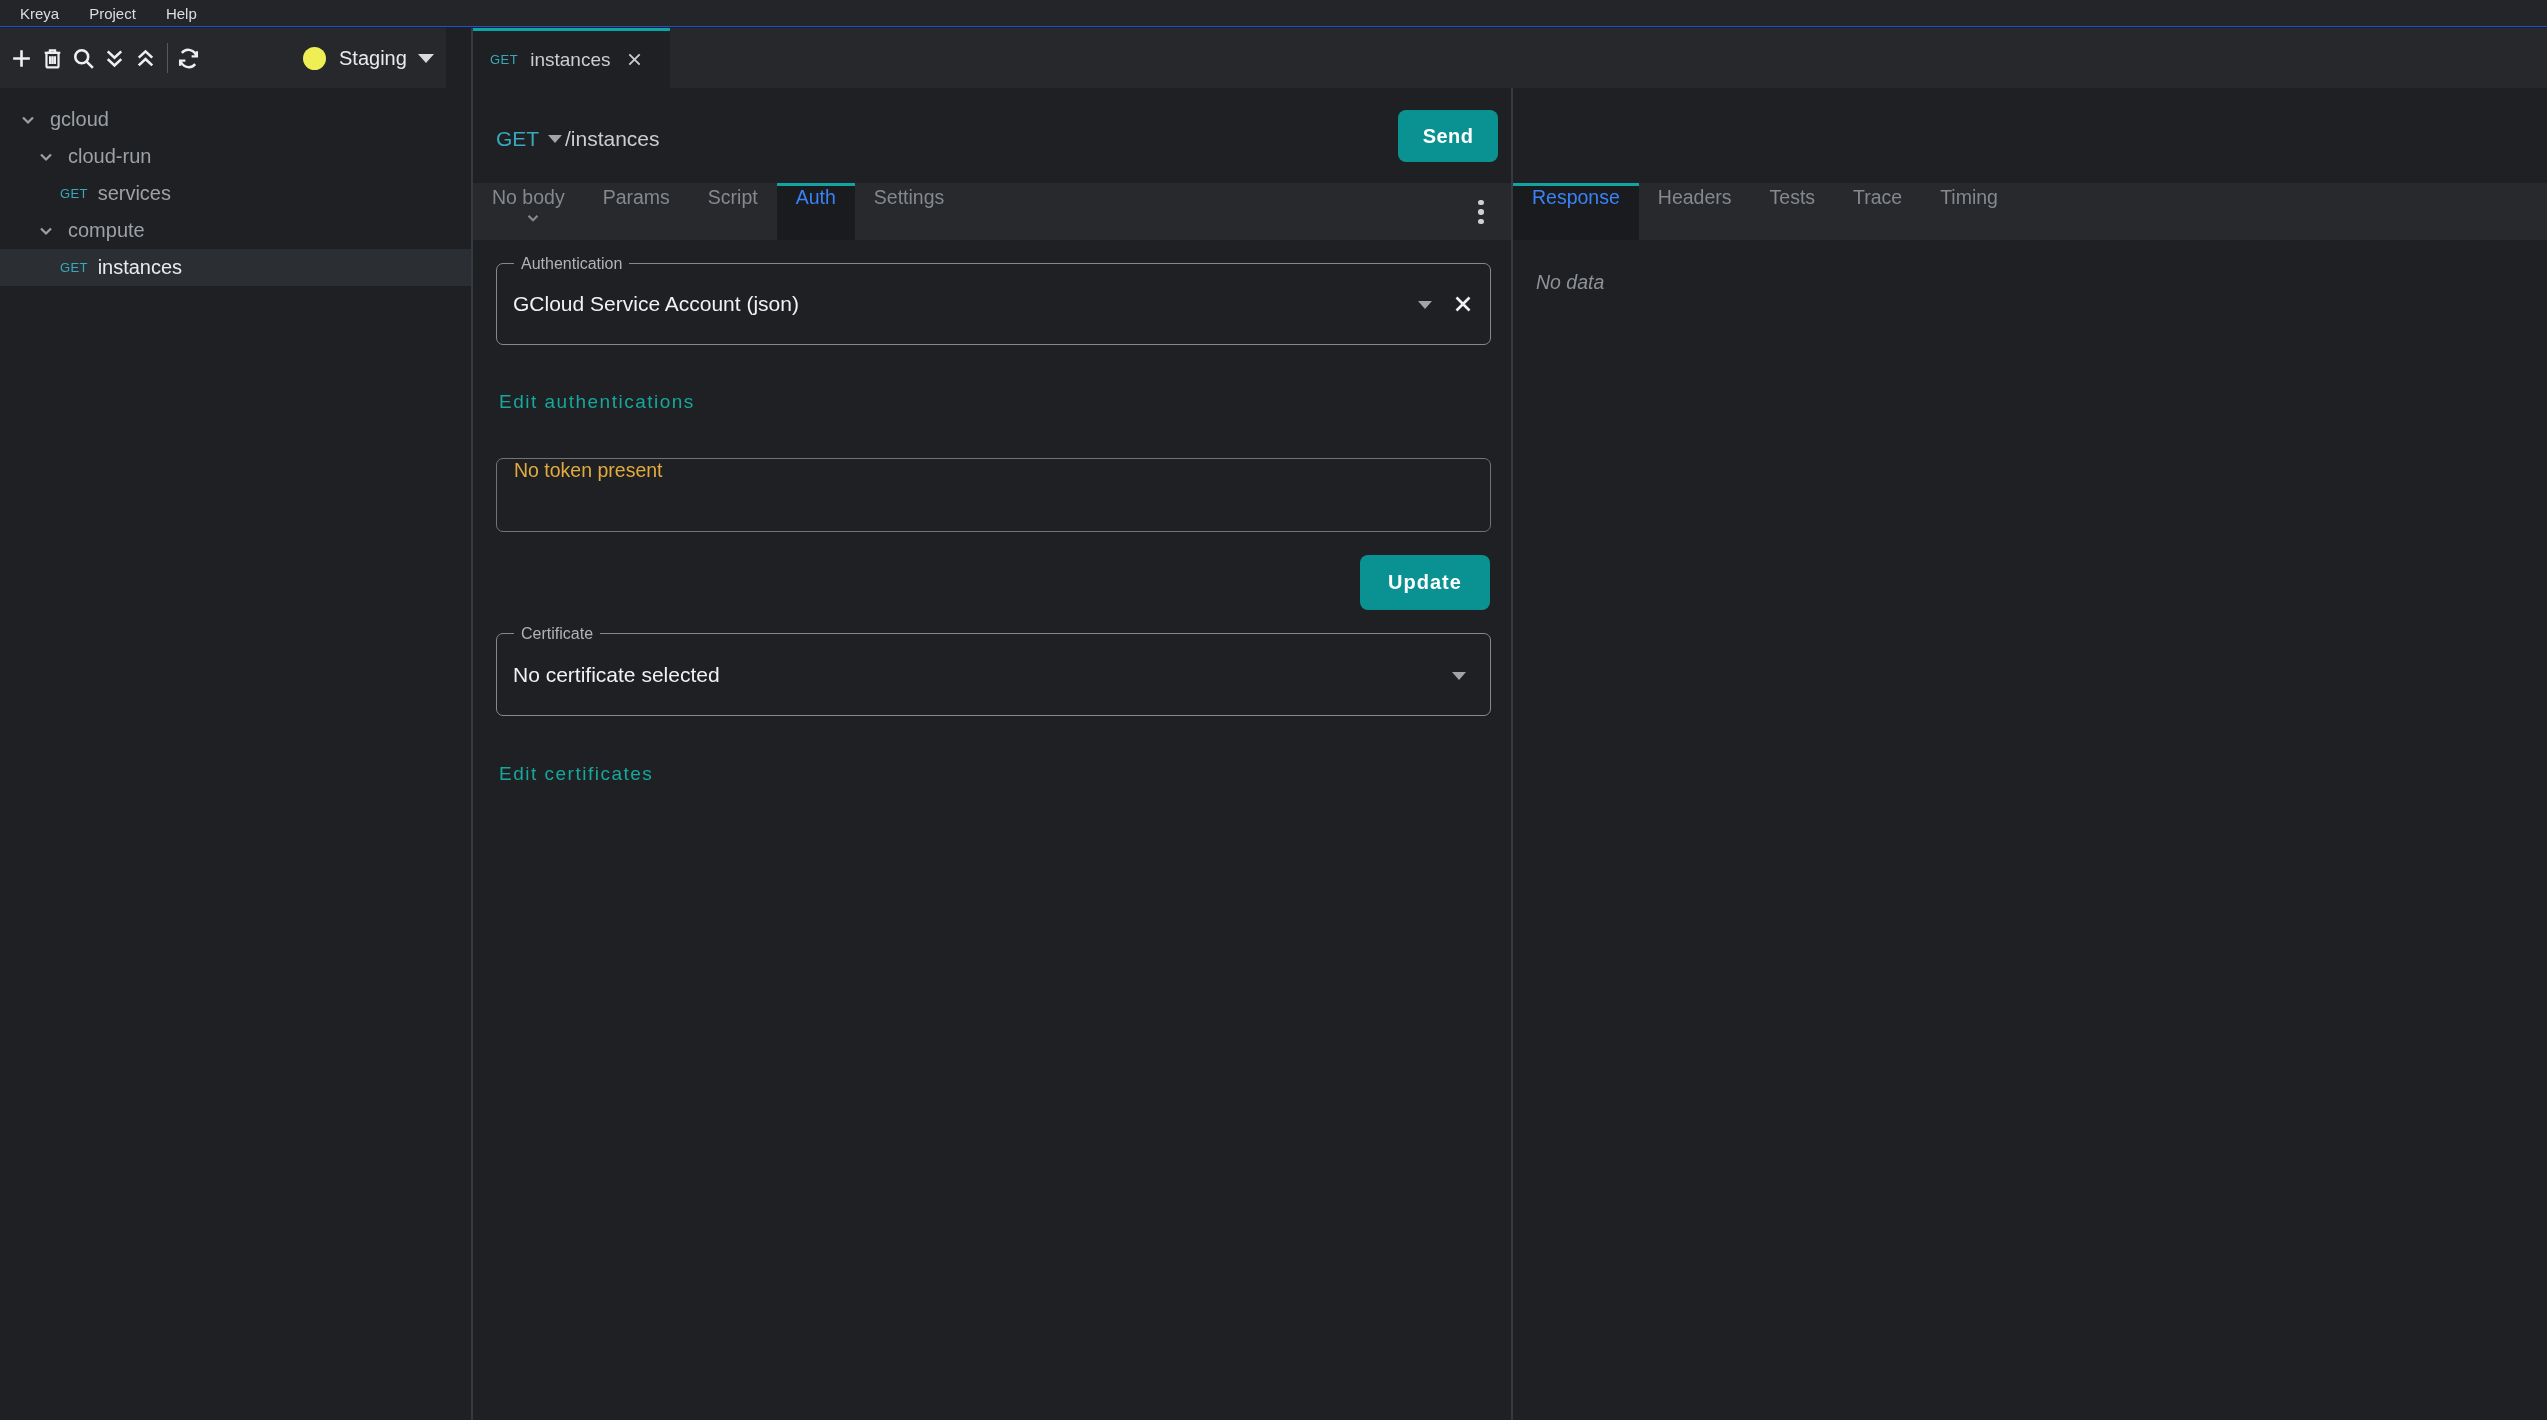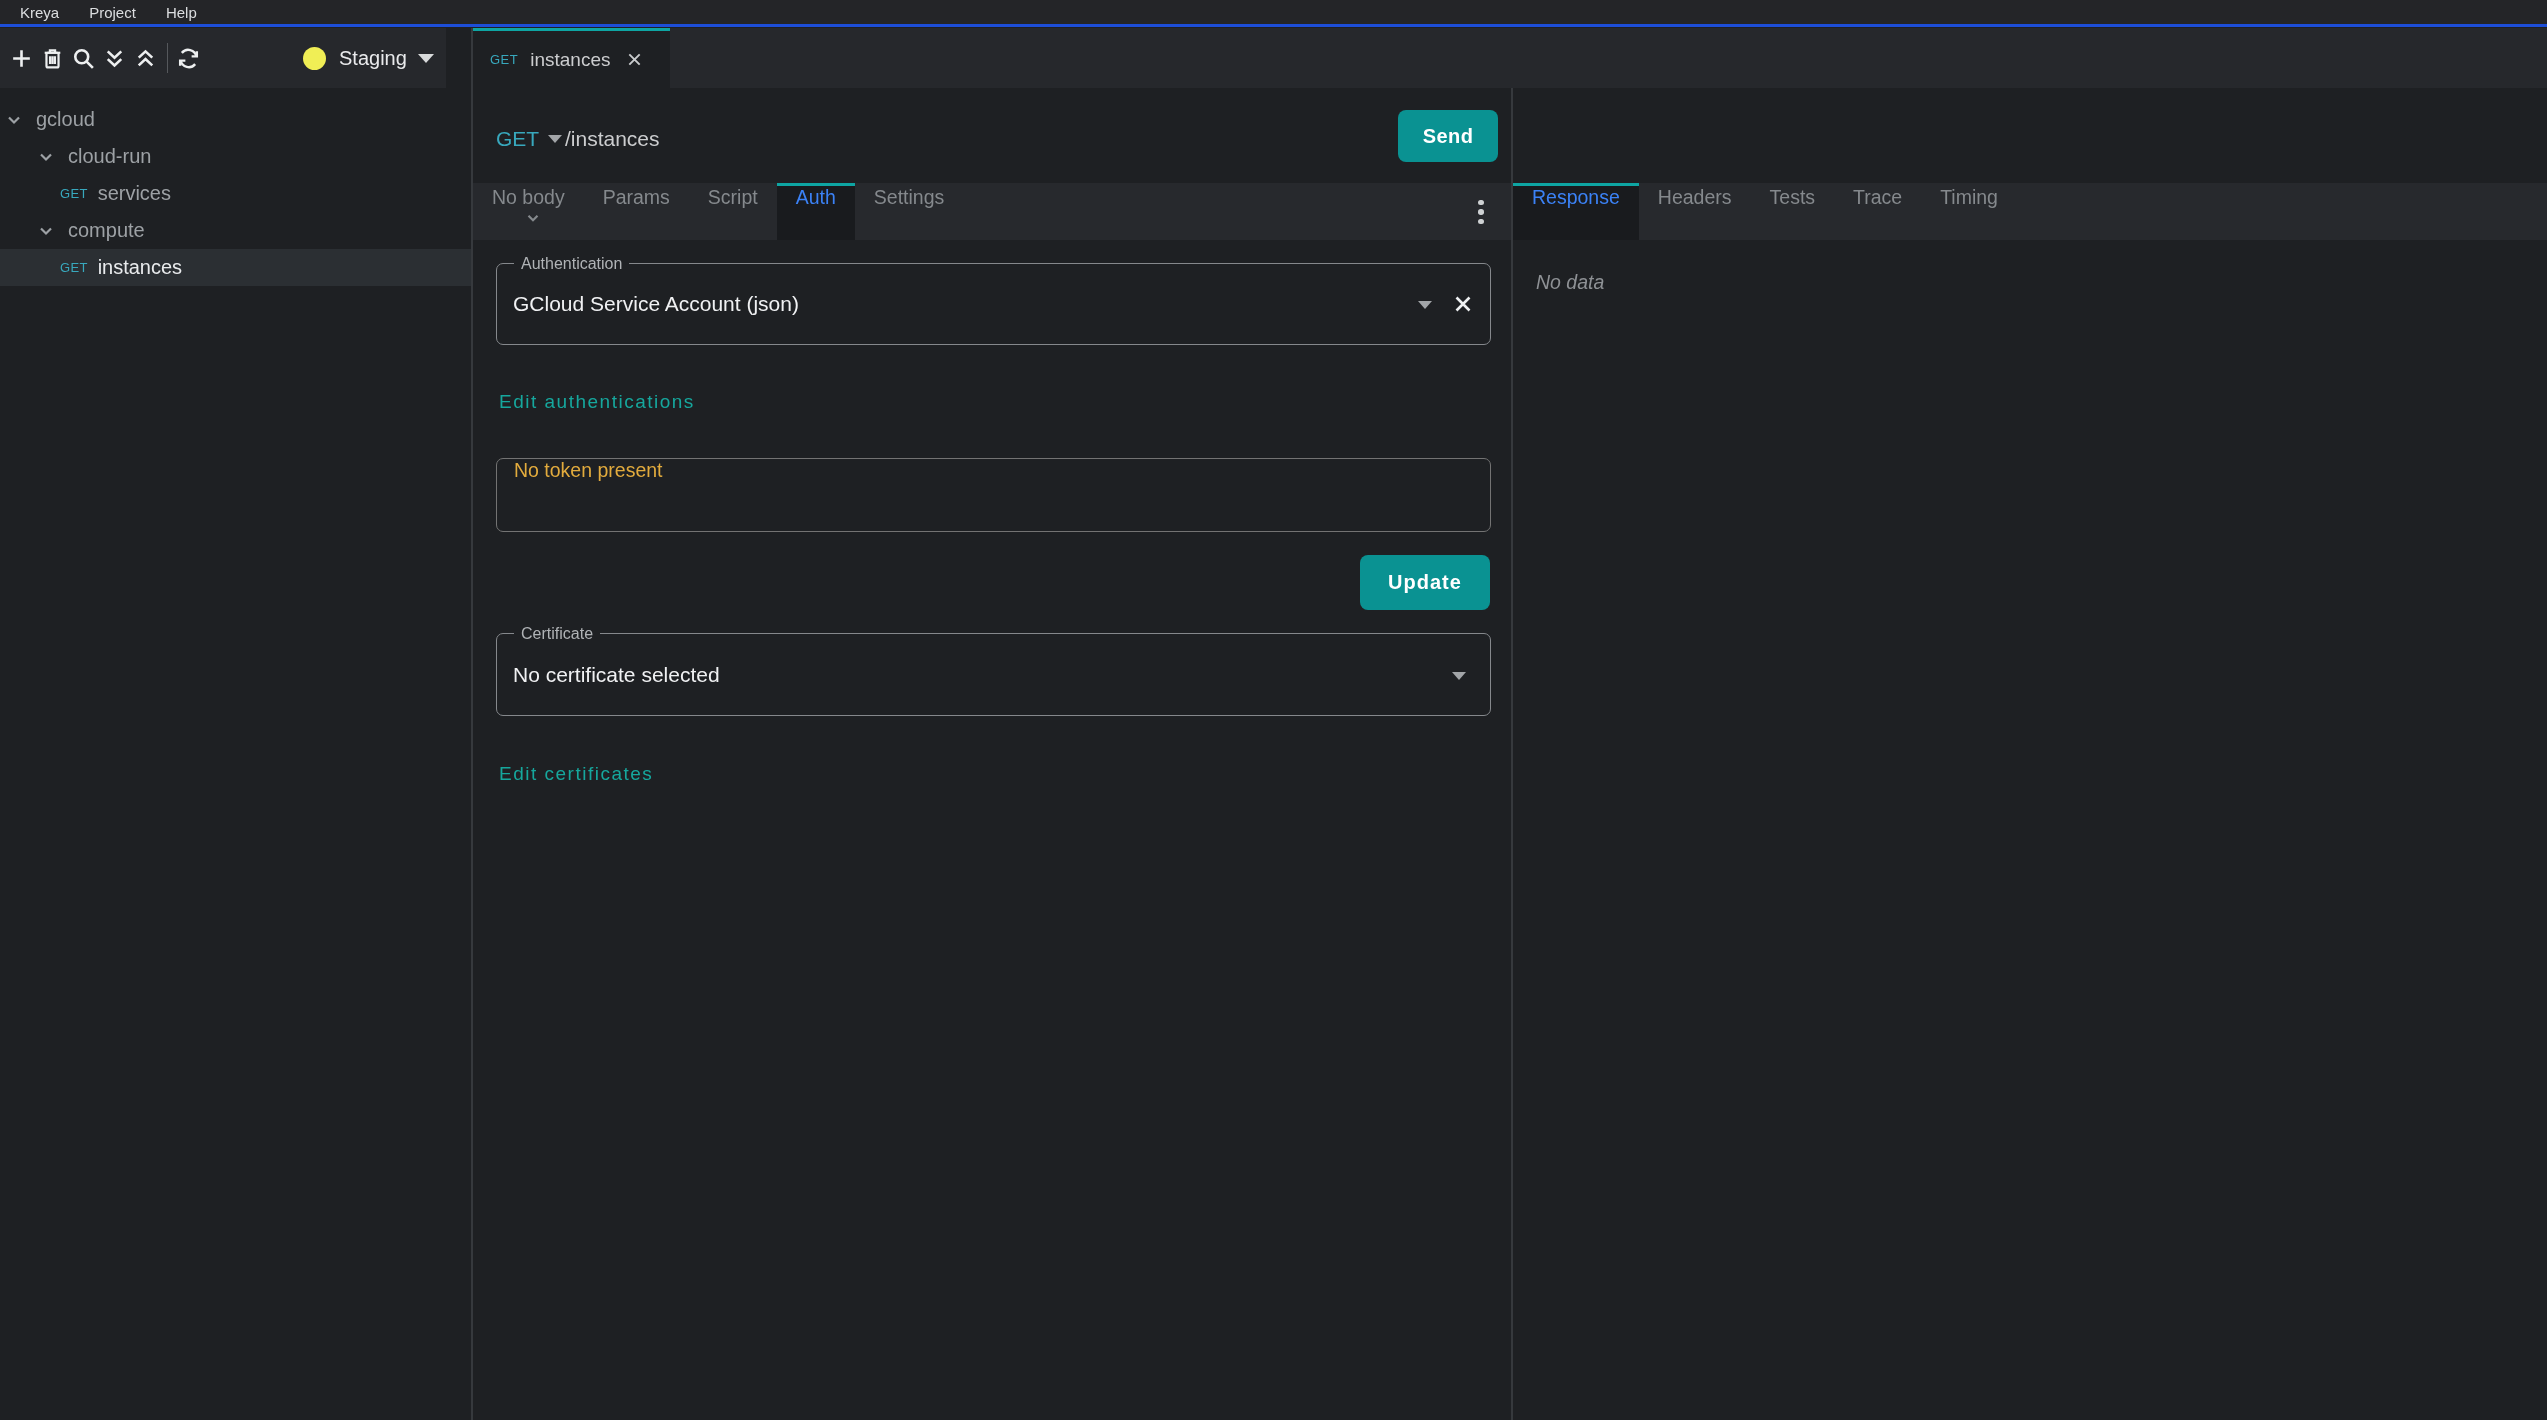--- a/index.html
+++ b/index.html
@@ -4,21 +4,21 @@
 <style>
   html,body { margin:0; padding:0; background:#1e2023; }
   .app {
     position:relative; width:2547px; height:1420px; overflow:hidden;
     background:#1e2023; font-family:"Liberation Sans", sans-serif;
     -webkit-font-smoothing:antialiased;
   }
   
   .menubar {
     position:absolute; top:0; left:0; width:2547px; height:27px;
-    background:#242528; border-bottom:3px solid #1d4ed8;
+    background:#242528; border-bottom:1px solid #1d4ed8;
     display:flex; align-items:center; padding-left:5px; box-sizing:border-box;
   }
   .menu-item { font-size:15px; color:#dcdee0; padding:0 15px; cursor:default; }
 
   
   .topbar {
     position:absolute; top:28px; left:0; width:446px; height:60px;
     background:#26282c; display:flex; align-items:center;
   }
   .tool-icons { display:flex; align-items:center; padding-left:8px; }
@@ -50,21 +50,21 @@
 
   
   .vdiv { position:absolute; width:2px; background:#36393d; }
   .vdiv.left { left:471px; top:28px; height:1392px; }
   .vdiv.right { left:1511px; top:88px; height:1332px; }
 
   
   .sidebar { position:absolute; top:88px; left:0; width:471px; height:1332px; background:#1e2023; }
   .tree { position:absolute; top:13px; left:0; width:100%; }
   .tree-row { height:37px; display:flex; align-items:center; font-size:20px; color:#9da1a5; box-sizing:border-box; }
-  .tree-row.lvl0 { padding-left:4px; }
+  .tree-row.lvl0 { padding-left:18px; }
   .tree-row.lvl1 { padding-left:36px; }
   .tree-row.lvl2 { padding-left:60px; }
   .tree-row.selected { background:#2b2f33; color:#e9ebed; }
   .tree-chevron { margin-right:12px; display:flex; }
   .tree-chevron svg { stroke:#9da1a5; fill:none; stroke-width:2.2; }
   .get-tag { font-size:13px; color:#38a8bd; margin-right:10px; letter-spacing:.3px; }
 
   
   .main { position:absolute; top:88px; left:473px; width:1038px; height:1332px; background:#1e2023; }
   .method-select { position:absolute; left:23px; top:38px; height:26px; display:flex; align-items:center; cursor:pointer; }

